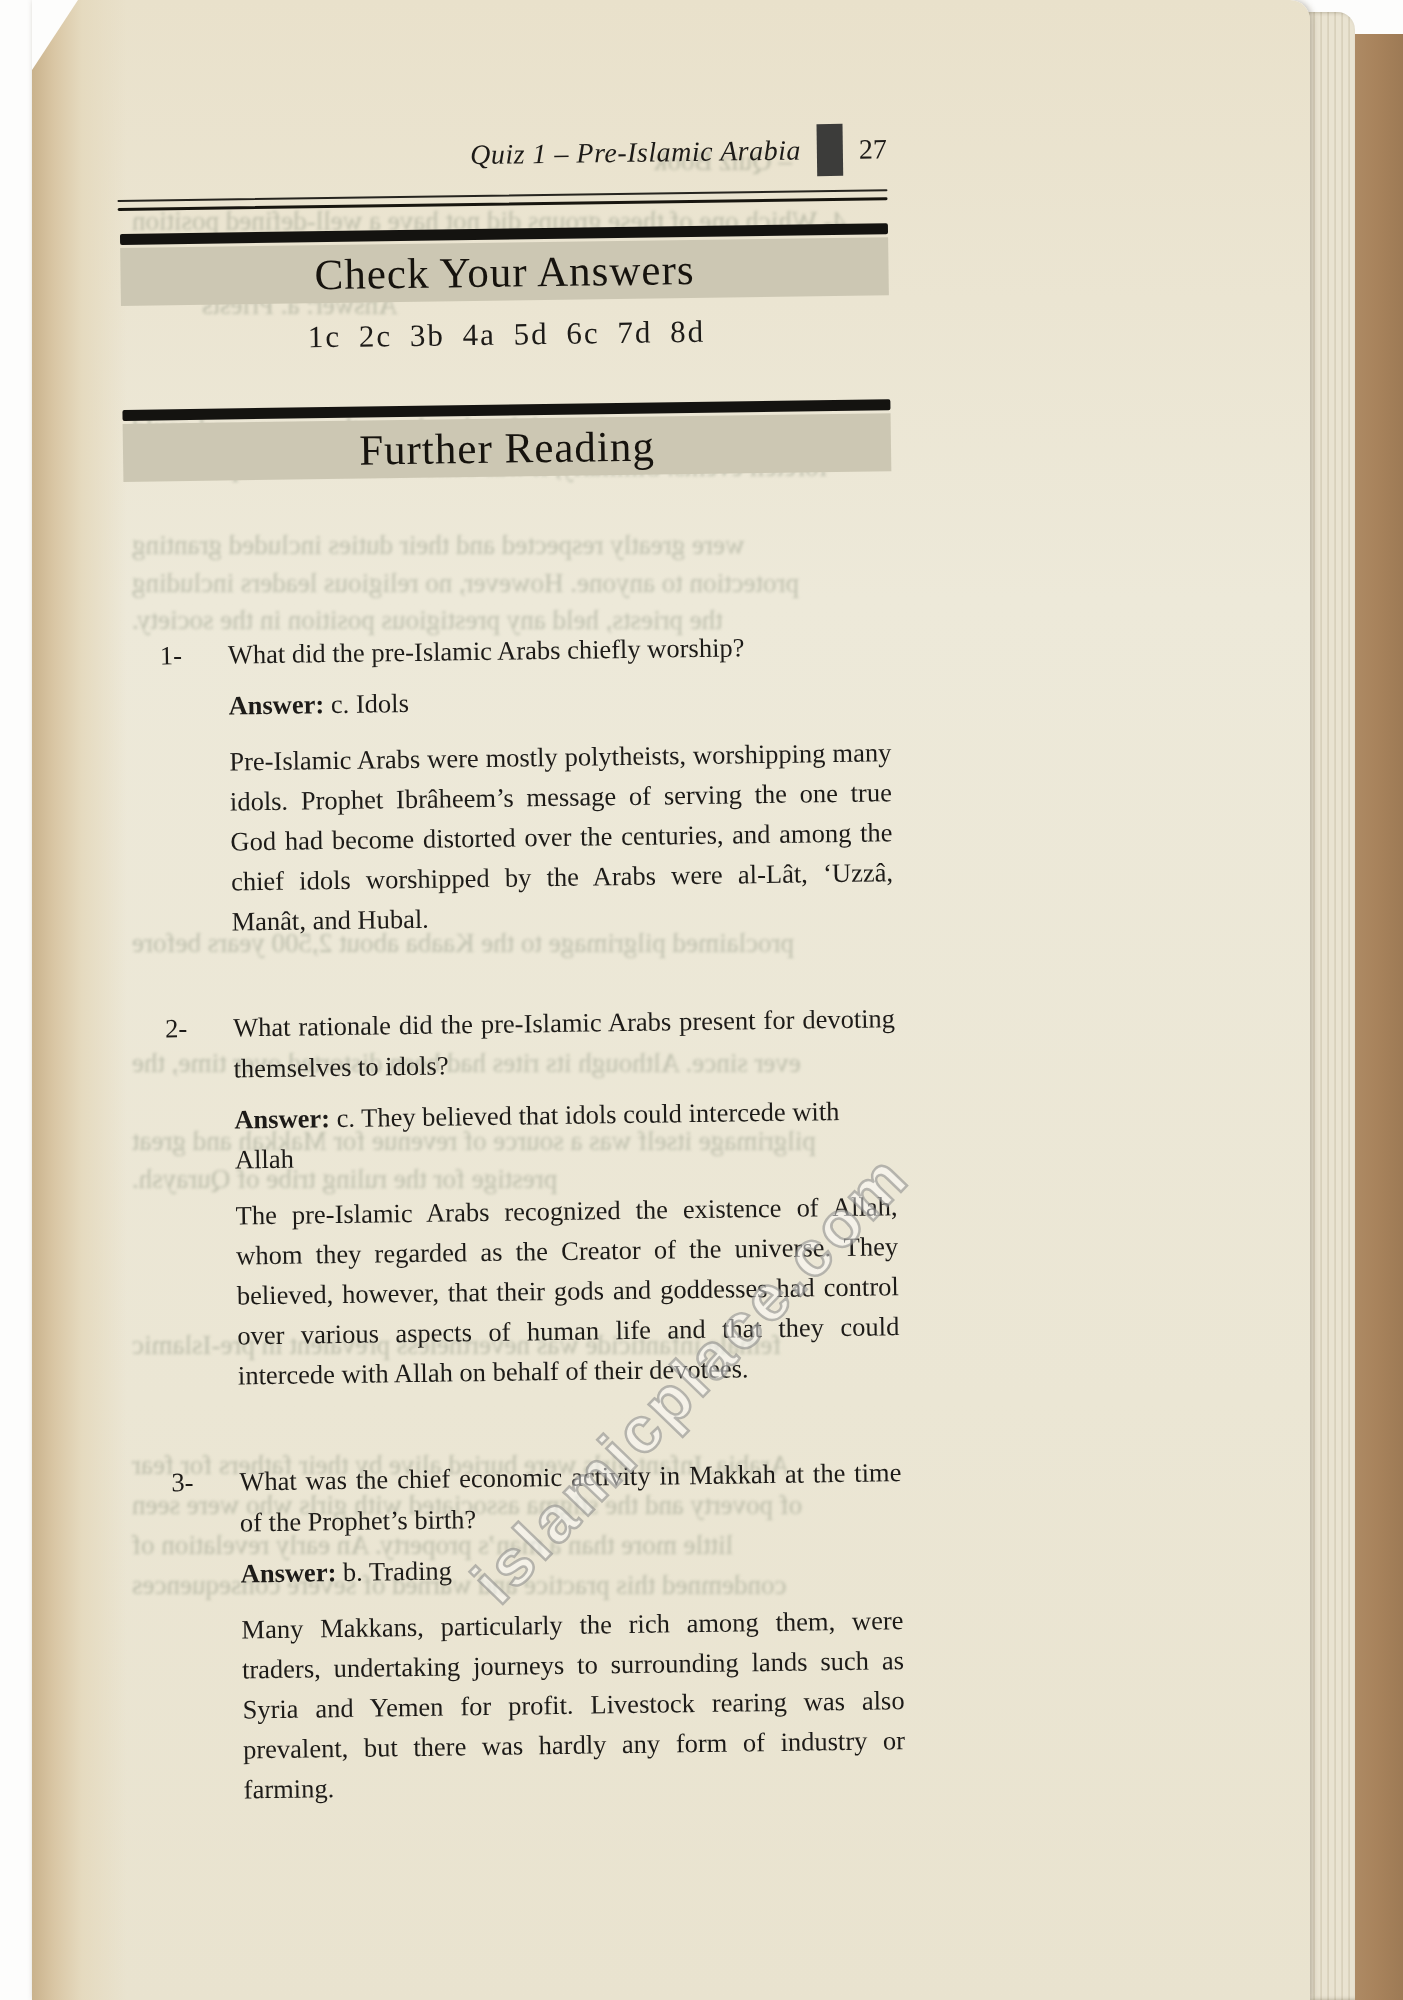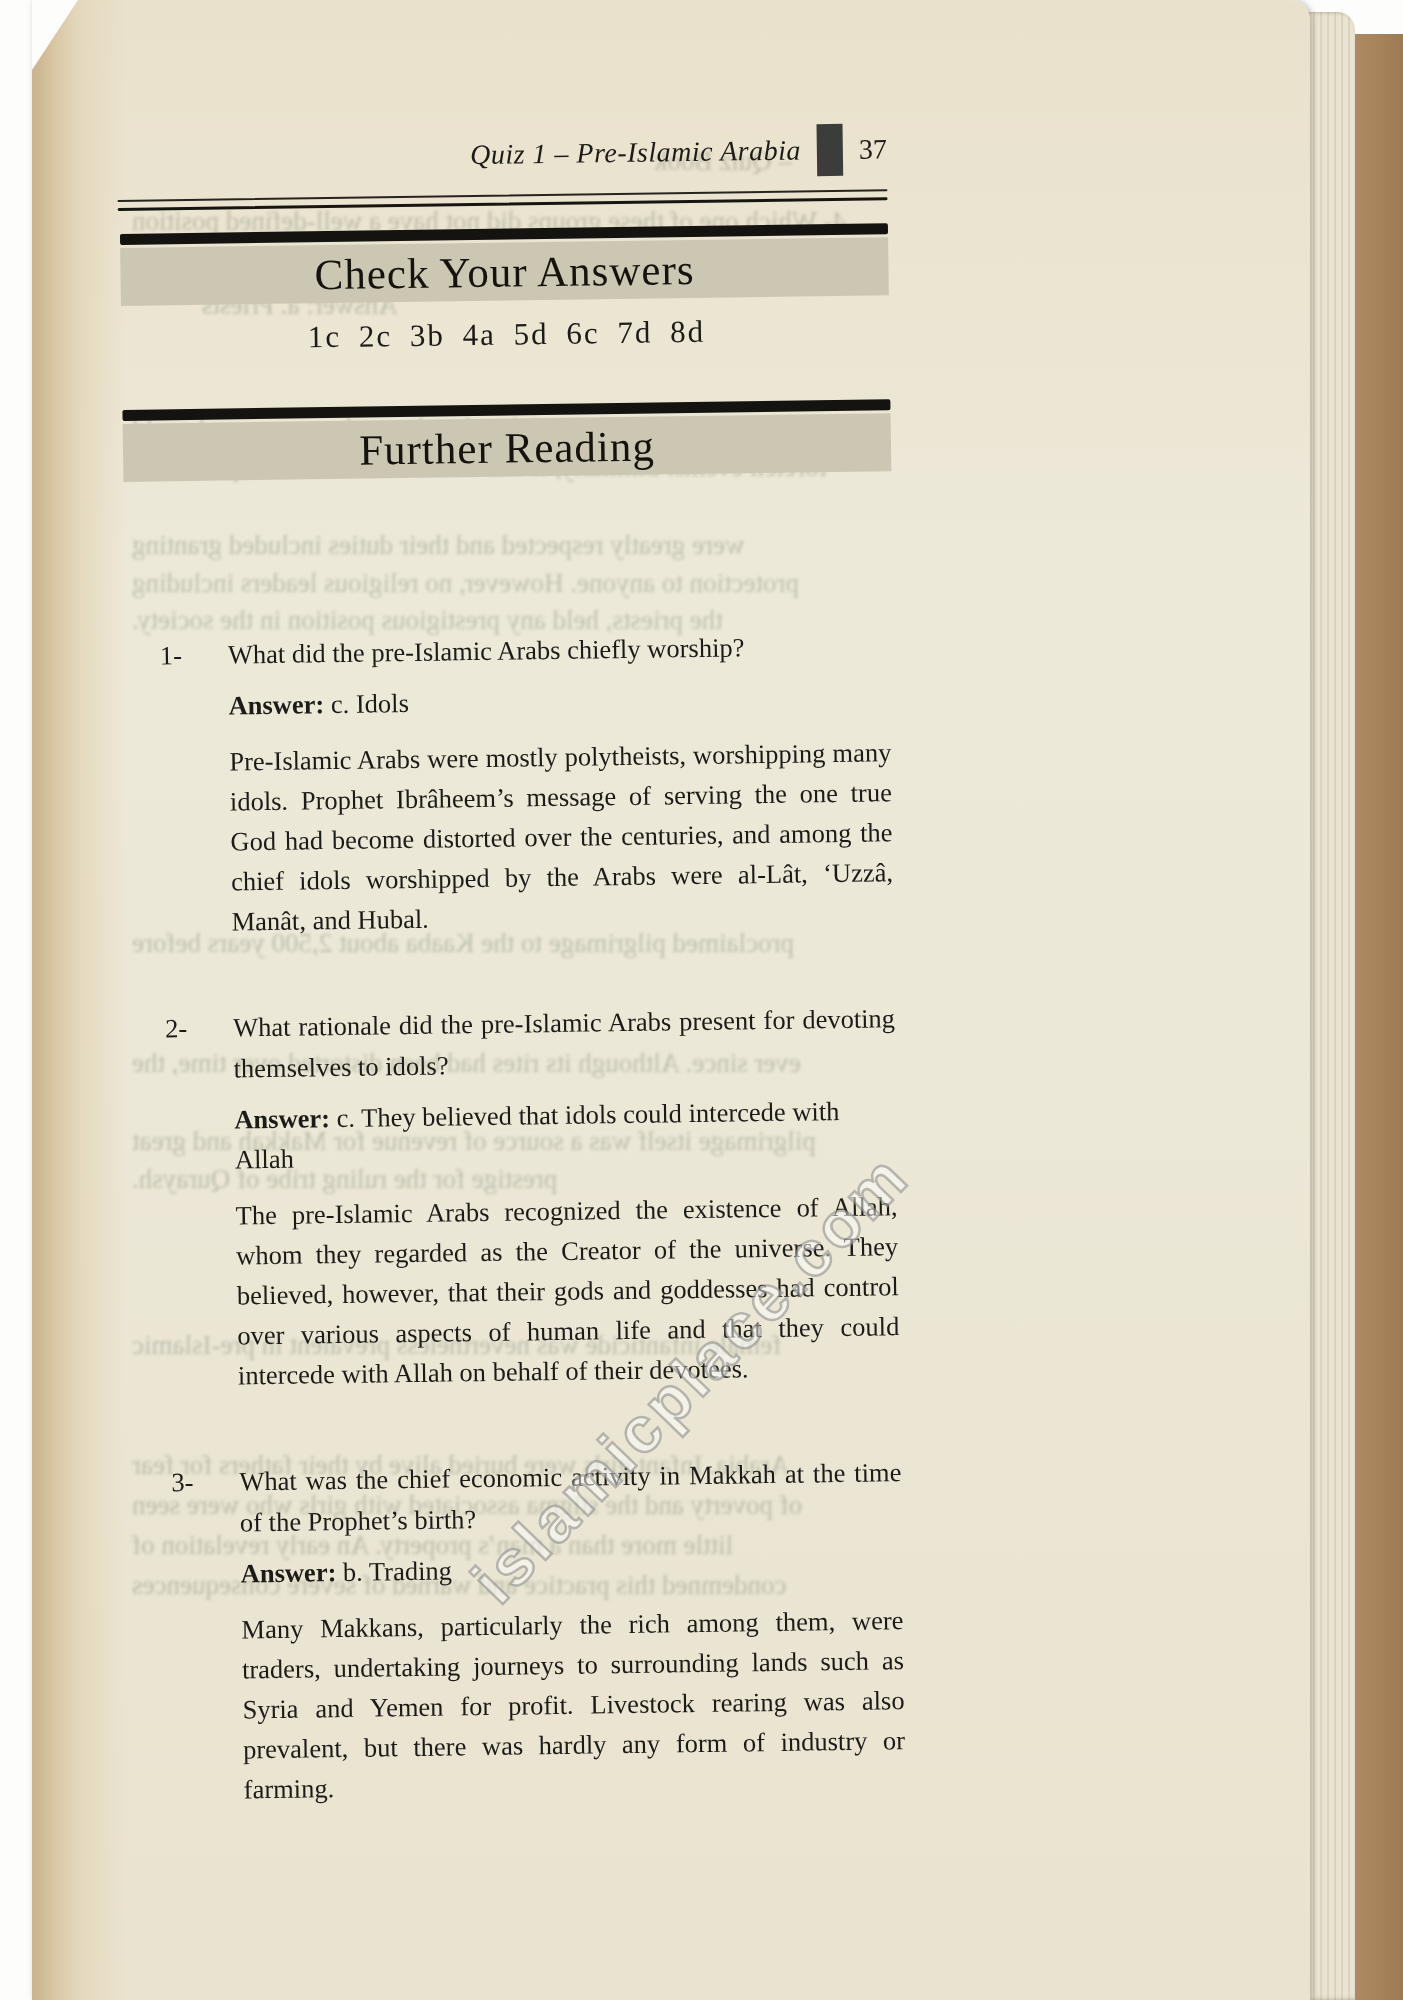--- a/index.html
+++ b/index.html
@@ -95,21 +95,21 @@
     <div class="bleed" style="left:100px;top:1450px;">Arabia. Infant girls were buried alive by their fathers for fear</div>
     <div class="bleed" style="left:100px;top:1490px;">of poverty and the stigma associated with girls who were seen</div>
     <div class="bleed" style="left:100px;top:1530px;">little more than a man’s property. An early revelation of</div>
     <div class="bleed" style="left:100px;top:1570px;">condemned this practice and warned of severe consequences</div>
 
     <div class="content">
 
       <div class="running-header">
         <span class="rh-title">Quiz 1 – Pre-Islamic Arabia</span>
         <span class="rh-marker"></span>
-        <span class="rh-number">37</span>
+        <span class="rh-number">27</span>
       </div>
 
       <div class="double-rule">
         <div class="r1"></div>
           <div class="r2"></div>
       </div>
 
       <div class="banner banner1">
         <div class="bar"></div>
         <div class="band">

